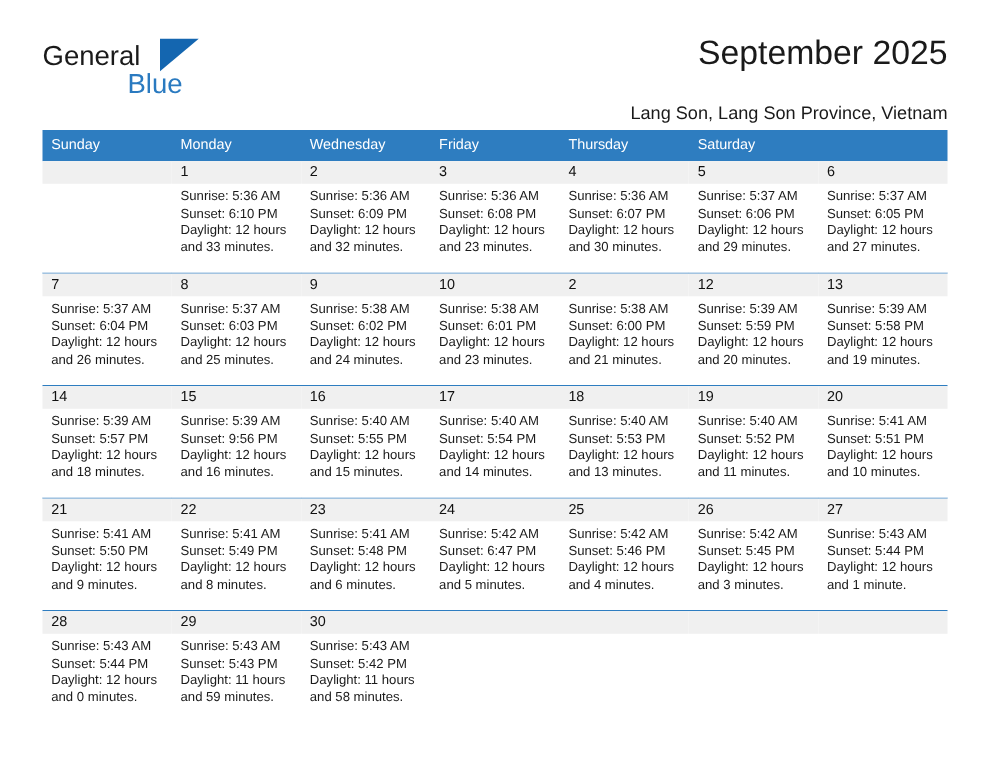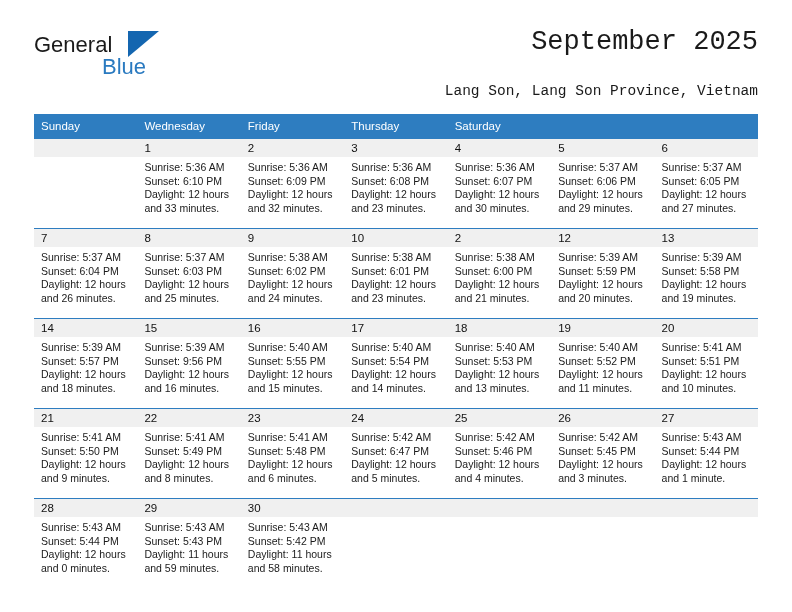--- a/index.html
+++ b/index.html
@@ -58,39 +58,38 @@
     width: 0;
     height: 0;
     border-top: 26px solid #1466b0;
     border-right: 31px solid transparent;
   }
 
   .title-block {
     text-align: right;
     flex: 1 1 auto;
     padding-top: 2px;
-    font-family: Liberation Mono, monospace;
   }
   .cal-title {
     font-size: 27px;
     font-weight: 400;
     color: #1a1a1a;
     line-height: 1.1;
     margin: 0;
   }
   .cal-subtitle {
     font-size: 14.5px;
     font-weight: 400;
     color: #1a1a1a;
     margin-top: 25px;
   }
 
   
   .calendar {
-    margin: 14px 34px;
+    margin: 4px 34px;
     width: 724px;
     box-sizing: border-box;
   }
 
   .weekday-row {
     display: grid;
     grid-template-columns: repeat(7, 1fr);
     background: #2e7dc0;
   }
   .weekday-cell {
@@ -149,20 +148,21 @@
   </div>
   <div class="title-block">
     <div class="cal-title">September 2025</div>
     <div class="cal-subtitle">Lang Son, Lang Son Province, Vietnam</div>
   </div>
 </div>
 
 <div class="calendar">
   <div class="weekday-row" id="weekday-row">
       <div class="weekday-cell">Sunday</div>
+      <div class="weekday-cell">Monday</div>
       <div class="weekday-cell">Wednesday</div>
       <div class="weekday-cell">Friday</div>
       <div class="weekday-cell">Thursday</div>
       <div class="weekday-cell">Saturday</div>
     </div>
   <div id="weeks-container">
       <div class="week-row">
         <div class="day-cell empty">
           <div class="day-num"></div>
           <div class="day-body"></div>

